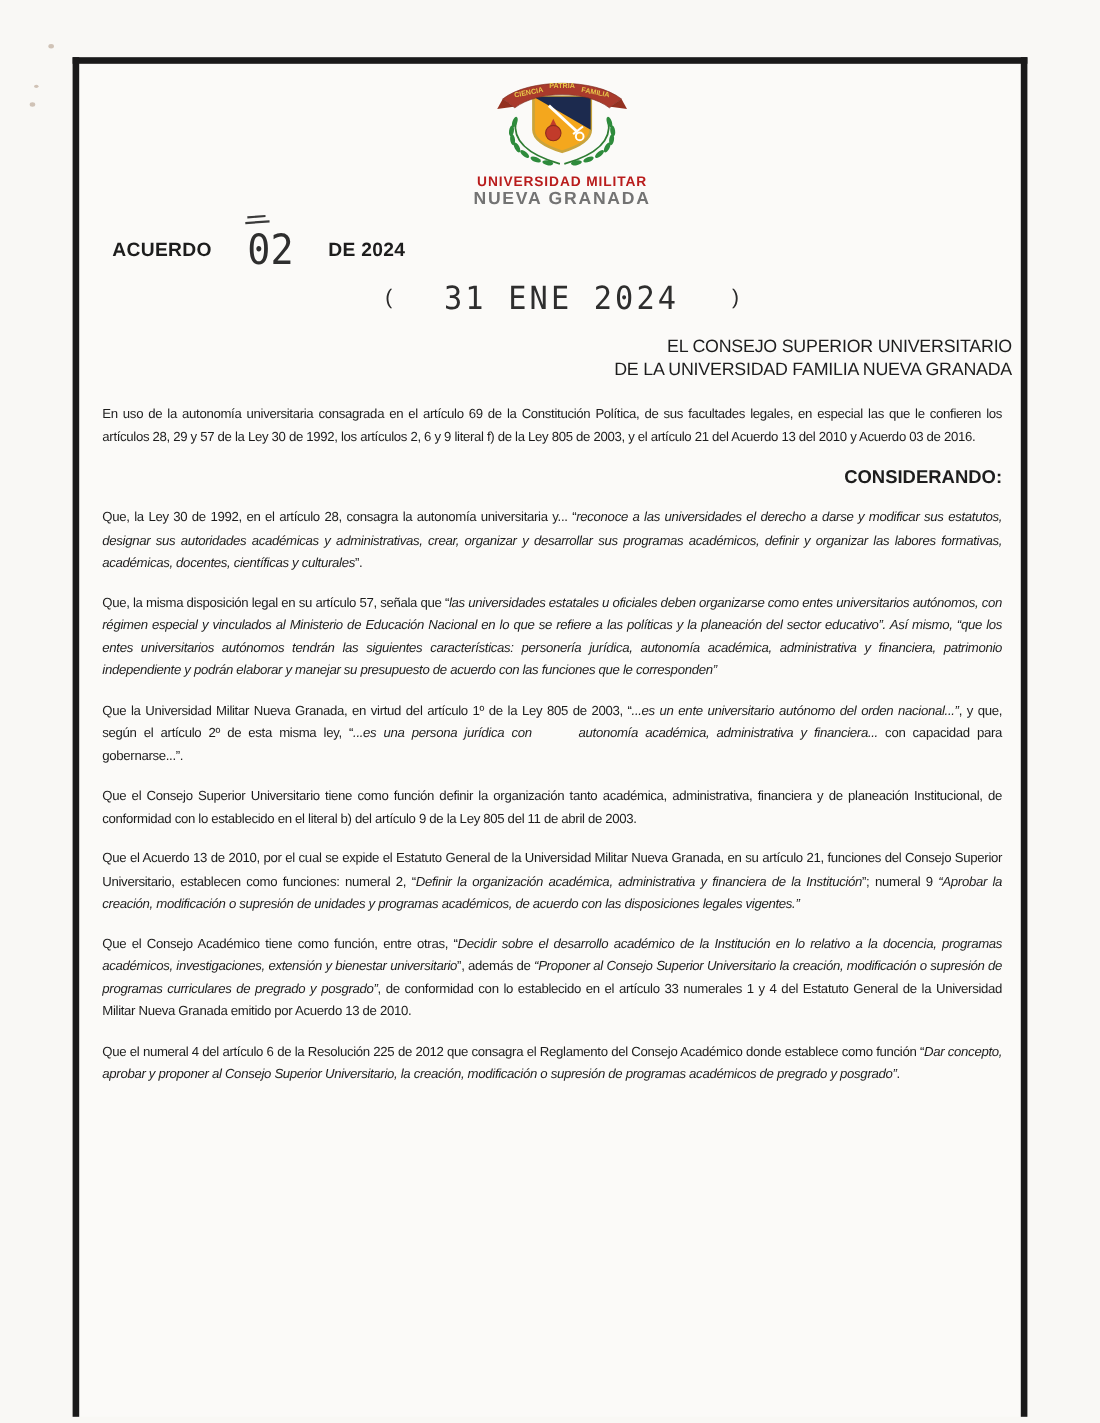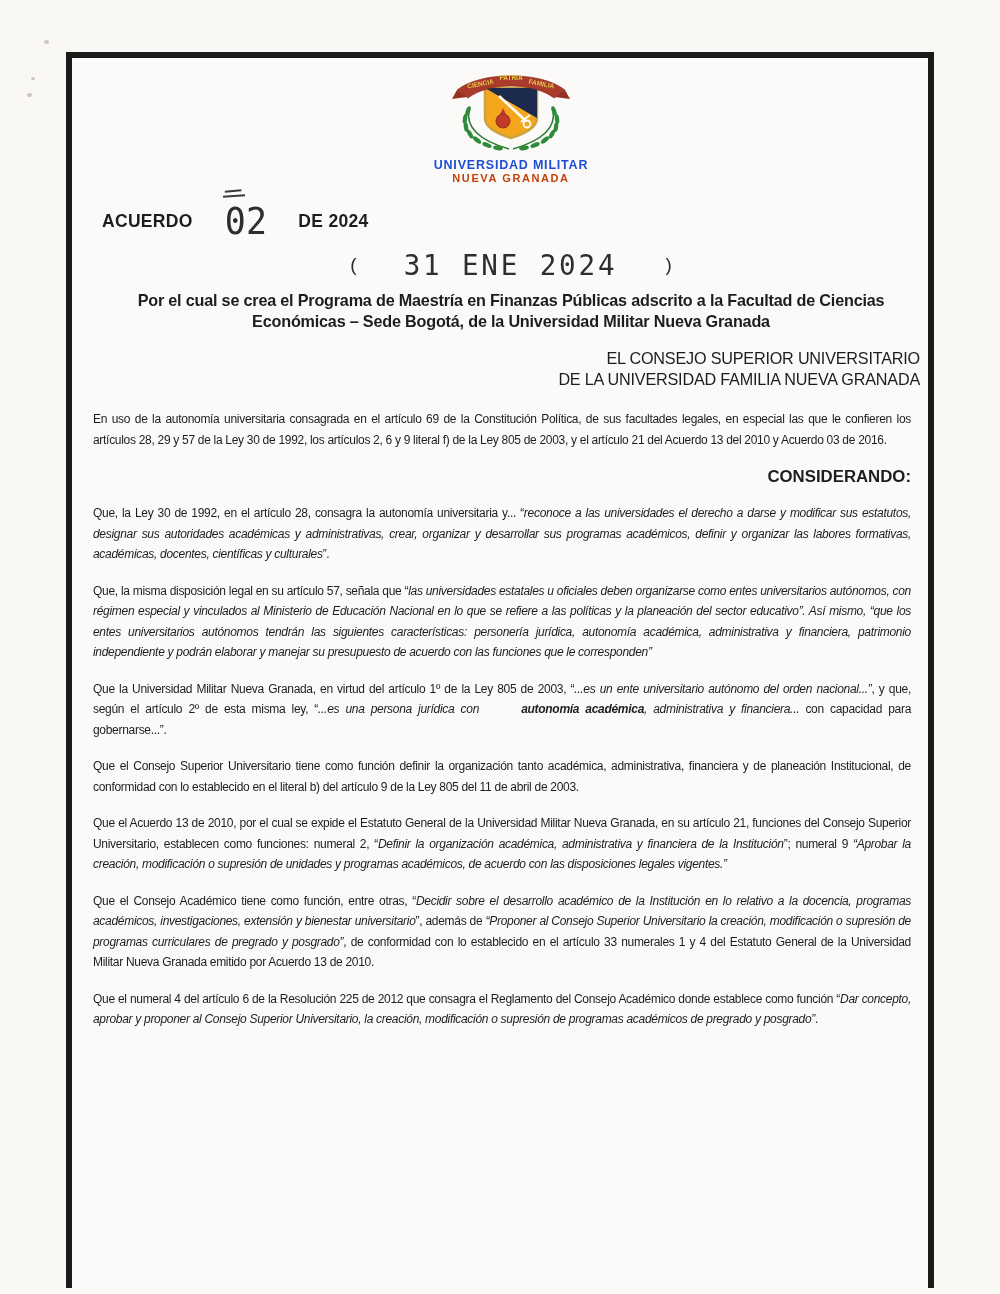--- a/index.html
+++ b/index.html
@@ -16,22 +16,22 @@
   .doc-frame{
     position:absolute;left:66px;top:52px;width:868px;height:1236px;
     border:6px solid #1a1a1a;border-bottom:none;box-sizing:border-box;
     background:#fbfaf8;
   }
   .doc-content{padding:0 17px 0 21px;}
   .doc-header{transform:translateX(9px);}
 
   .crest-block{margin-top:12px;text-align:center;}
   svg.crest{width:120px;height:86px;display:block;margin:0 auto;}
-  .inst-line1{font-size:12.5px;font-weight:bold;letter-spacing:.8px;margin-top:2px;color:#1d4ed8;}
-  .inst-line2{font-size:11px;font-weight:bold;letter-spacing:1.6px;color:#c2410c;}
+  .inst-line1{font-size:12.5px;font-weight:bold;letter-spacing:.8px;margin-top:2px;color:#b91c1c;}
+  .inst-line2{font-size:16px;font-weight:bold;letter-spacing:1.6px;color:#737373;}
 
   .acuerdo-line{margin-top:14px;display:flex;align-items:center;gap:30px;height:46px;}
   .acuerdo-bold{font-size:17.5px;font-weight:bold;letter-spacing:.3px;}
   .stamp-number{
     font-family:"DejaVu Sans Mono","Liberation Mono",monospace;
     font-size:38px;color:#2e2e2e;position:relative;display:inline-block;
     transform:scaleX(.92);line-height:1;
   }
   .stamp-mark{position:absolute;height:2px;background:#3a3a3a;transform:rotate(-4deg);}
   #mark1{width:24px;left:-2px;top:-7px;}
@@ -48,21 +48,21 @@
   .subject{margin-top:8px;text-align:center;font-weight:bold;font-size:16.2px;line-height:20.5px;letter-spacing:-.2px;white-space:nowrap;}
   .issuer{margin-top:17px;text-align:right;font-weight:normal;font-size:16.2px;line-height:20.5px;letter-spacing:-.2px;white-space:nowrap;}
 
   .body-text{margin-top:20px;}
   .para{
     font-size:12px;line-height:20.5px;letter-spacing:-.3px;
     text-align:justify;margin:0 0 16px 0;
   }
   .heading-consider{text-align:right;font-weight:bold;font-size:16.8px;line-height:21px;margin:0 0 16px 0;}
   .i{font-style:italic;}
-  .bi{font-style:italic;font-weight:bold;margin-left:36px;}
+  .bi{font-style:italic;font-weight:normal;margin-left:36px;}
 </style>
 </head>
 <body>
 
 <div class="speck" id="speck1"></div>
 <div class="speck" id="speck2"></div>
 <div class="speck" id="speck3"></div>
 
 <div class="doc-frame">
   <div class="doc-content">
@@ -129,24 +129,20 @@
         </span>
         <span class="acuerdo-bold">DE 2024</span>
       </div>
 
       <div class="date-line">
         <span class="paren">(</span>
         <span class="stamp-date">31 ENE 2024</span>
         <span class="paren">)</span>
       </div>
 
-      <div class="subject">
-        <div>Por el cual se crea el Programa de Maestría en Finanzas Públicas adscrito a la Facultad de Ciencias</div>
-        <div>Económicas – Sede Bogotá, de la Universidad Militar Nueva Granada</div>
-      </div>
 
       <div class="issuer">
         <div>EL CONSEJO SUPERIOR UNIVERSITARIO</div>
         <div>DE LA UNIVERSIDAD FAMILIA NUEVA GRANADA</div>
       </div>
     </div>
 
     <div class="body-text">
 
       <p class="para"><span>En uso de la autonomía universitaria consagrada en el artículo 69 de la Constitución Política, de sus facultades legales, en especial las que le confieren los artículos 28, 29 y 57 de la Ley 30 de 1992, los artículos 2, 6 y 9 literal f) de la Ley 805 de 2003, y el artículo 21 del Acuerdo 13 del 2010 y Acuerdo 03 de 2016.</span></p>

